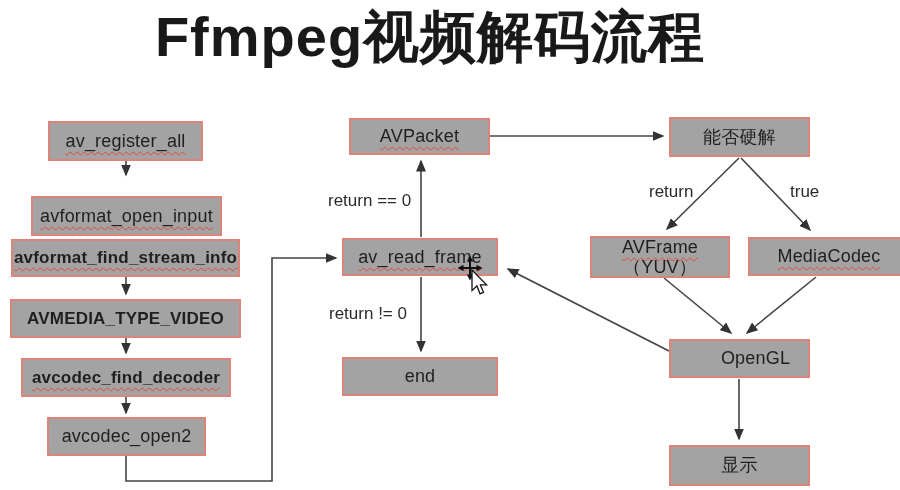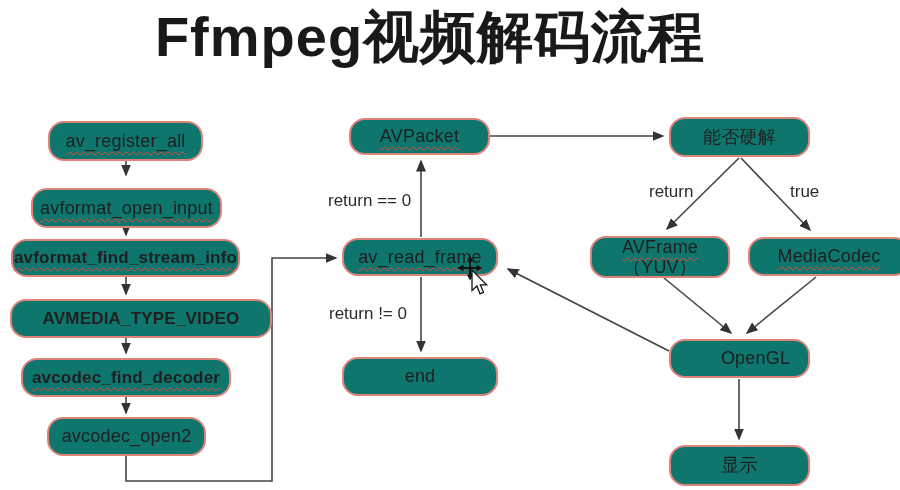--- a/index.html
+++ b/index.html
@@ -8,42 +8,42 @@
     font-family:"Liberation Sans",sans-serif;
   }
   .title{
     position:absolute;top:2px;left:0;width:860px;margin:0;
     text-align:center;font-size:56px;font-weight:700;color:#191919;
     letter-spacing:1px;line-height:1.25;
   }
   .edges{position:absolute;left:0;top:0;width:900px;height:490px;}
   .node{
     position:absolute;box-sizing:border-box;
-    border:2px solid #dd8379;border-radius:16px;background:#0f766e;
+    border:2px solid #dd8379;border-radius:0;background:#a3a3a3;
     display:flex;flex-direction:column;align-items:center;justify-content:center;
     font-size:18px;color:#1f1f1f;white-space:nowrap;line-height:1.12;
     letter-spacing:0.2px;
   }
   .node.small{font-size:17px;font-weight:bold;}
   .sp{
     text-decoration-line:underline;
     text-decoration-style:wavy;
     text-decoration-color:#e2473c;
     text-decoration-thickness:1px;
     text-underline-offset:4px;
   }
   .elabel{
     position:absolute;font-size:17px;color:#2b2b2b;white-space:nowrap;
   }
   .cursor{position:absolute;left:452px;top:252px;width:50px;height:56px;}
   
   #n-av-register-all          {left:48px; top:121px; width:155px;height:40px;}
-  #n-avformat-open-input      {left:31px; top:188px; width:191px;height:40px;}
+  #n-avformat-open-input      {left:31px; top:196px; width:191px;height:40px;}
   #n-avformat-find-stream-info{left:11px; top:239px; width:229px;height:38px;}
-  #n-avmedia-type-video       {left:10px; top:299px; width:262px;height:39px;}
+  #n-avmedia-type-video       {left:10px; top:299px; width:231px;height:39px;}
   #n-avcodec-find-decoder     {left:21px; top:358px; width:210px;height:39px;}
   #n-avcodec-open2            {left:47px; top:417px; width:159px;height:39px;}
   #n-avpacket                 {left:349px;top:118px; width:141px;height:37px;}
   #n-av-read-frame            {left:342px;top:238px; width:156px;height:38px;}
   #n-end                      {left:342px;top:357px; width:156px;height:39px;}
   #n-hw-decode-check          {left:669px;top:117px; width:141px;height:40px;}
   #n-avframe-yuv              {left:590px;top:236px; width:140px;height:42px;}
   #n-mediacodec               {left:748px;top:237px; width:162px;height:39px;}
   #n-opengl                   {left:669px;top:339px; width:141px;height:39px;padding-left:32px;}
   #n-display                  {left:669px;top:445px; width:141px;height:41px;}

